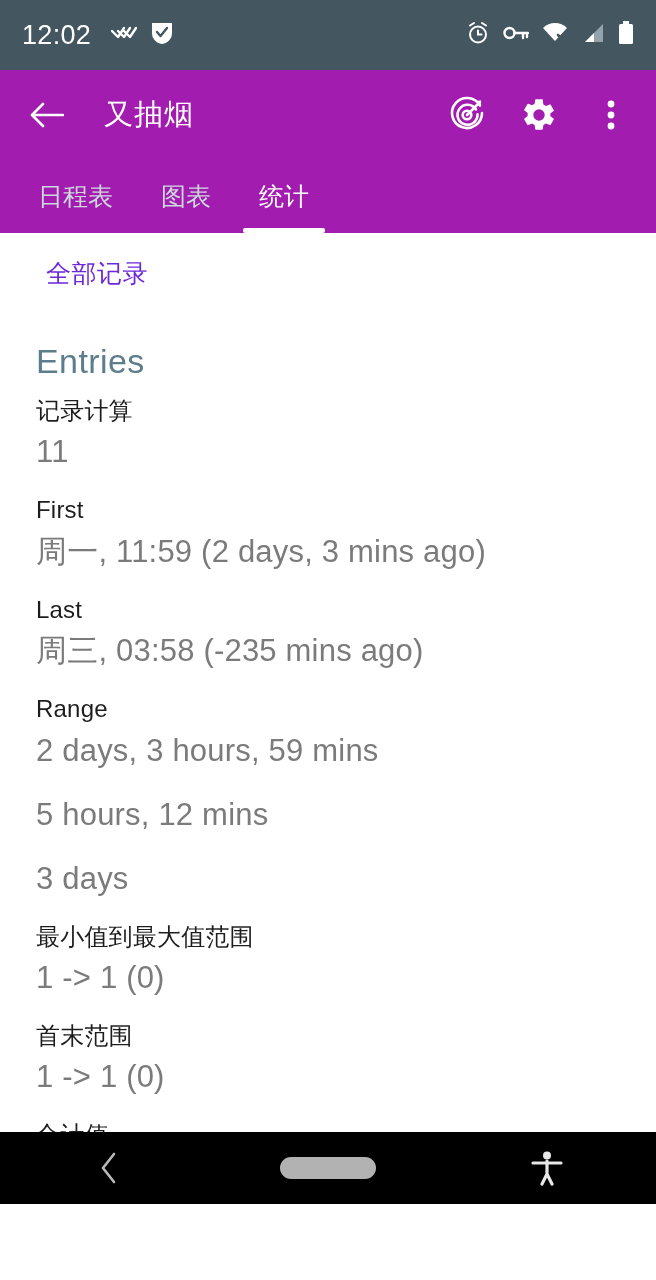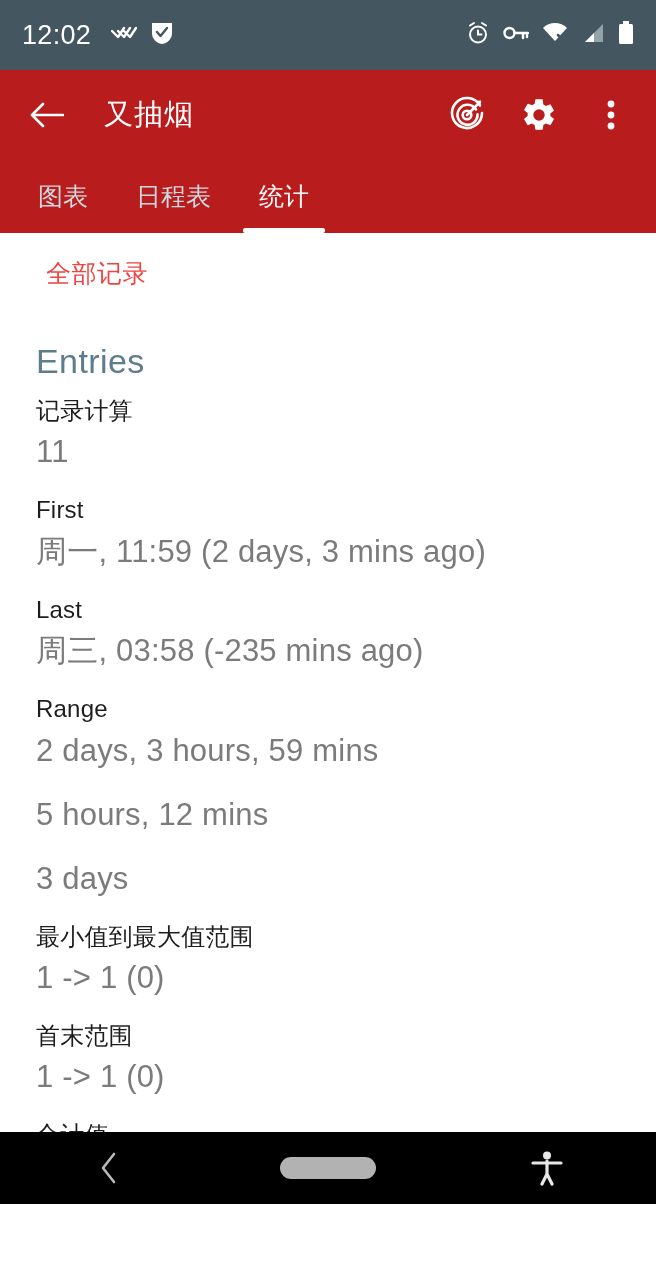--- a/index.html
+++ b/index.html
@@ -16,21 +16,21 @@
   .status-bar {
     height:70px; background:#445761; color:#ffffff;
     display:flex; align-items:center; padding:0 22px;
   }
   .status-clock { font-size:27px; letter-spacing:.3px; font-weight:400; }
   .status-left-icons { display:flex; align-items:center; gap:14px; margin-left:20px; }
   .status-right { margin-left:auto; display:flex; align-items:center; gap:13px; }
   .sicon { display:block; }
 
   
-  .app-bar { background:#b91c1c; color:#ffffff; }
+  .app-bar { background:#a21caf; color:#ffffff; }
   .app-bar-top { height:90px; display:flex; align-items:center; padding:0 24px; }
   .back-btn { width:46px; height:46px; display:flex; align-items:center; justify-content:center; }
   .app-title { font-size:29px; margin-left:34px; letter-spacing:1px; font-weight:400; white-space:nowrap; }
   .app-actions { margin-left:auto; display:flex; align-items:center; gap:30px; }
   .act { width:42px; height:42px; display:flex; align-items:center; justify-content:center; }
 
   
   .tabs { height:73px; display:flex; align-items:stretch; padding-left:14px; position:relative; }
   .tab {
     display:flex; align-items:center; justify-content:center;
@@ -38,21 +38,21 @@
     white-space:nowrap;
   }
   .tab.active { color:#ffffff; }
   .tab.active::after {
     content:""; position:absolute; left:8px; right:8px; bottom:0;
     height:5px; background:#ffffff; border-radius:2px;
   }
 
   
   .content { background:#ffffff; height:1048px; padding:0 36px; overflow:hidden; }
-  .scope-label { font-size:25px; color:#ef4444; padding:24px 0 0 10px; letter-spacing:.5px; }
+  .scope-label { font-size:25px; color:#6d28d9; padding:24px 0 0 10px; letter-spacing:.5px; }
 
   .section-title {
     font-size:34px; color:#5e7d8c; font-weight:400;
     margin-top:52px; margin-bottom:14px; letter-spacing:.4px;
   }
   .stat-row { margin-bottom:20px; }
   .stat-label { font-size:24px; color:#1d1d1d; line-height:1.35; letter-spacing:.2px; }
   .stat-value { font-size:31px; color:#7b7b7b; line-height:1.42; letter-spacing:.2px; margin-top:3px; }
 
   
@@ -151,24 +151,24 @@
             <circle cx="5" cy="8" r="3.4" fill="#fff"></circle>
             <circle cx="5" cy="19" r="3.4" fill="#fff"></circle>
             <circle cx="5" cy="30" r="3.4" fill="#fff"></circle>
           </svg>
         </div>
       </div>
     </div>
 
     <div class="tabs">
       <div class="tab">
+        <span>日程表</span>
+      </div>
+      <div class="tab">
         <span>图表</span>
-      </div>
-      <div class="tab">
-        <span>日程表</span>
       </div>
       <div class="tab active">
         <span>统计</span>
       </div>
     </div>
   </div>
 
   <div class="content">
 
     <div class="scope-label">全部记录</div>

